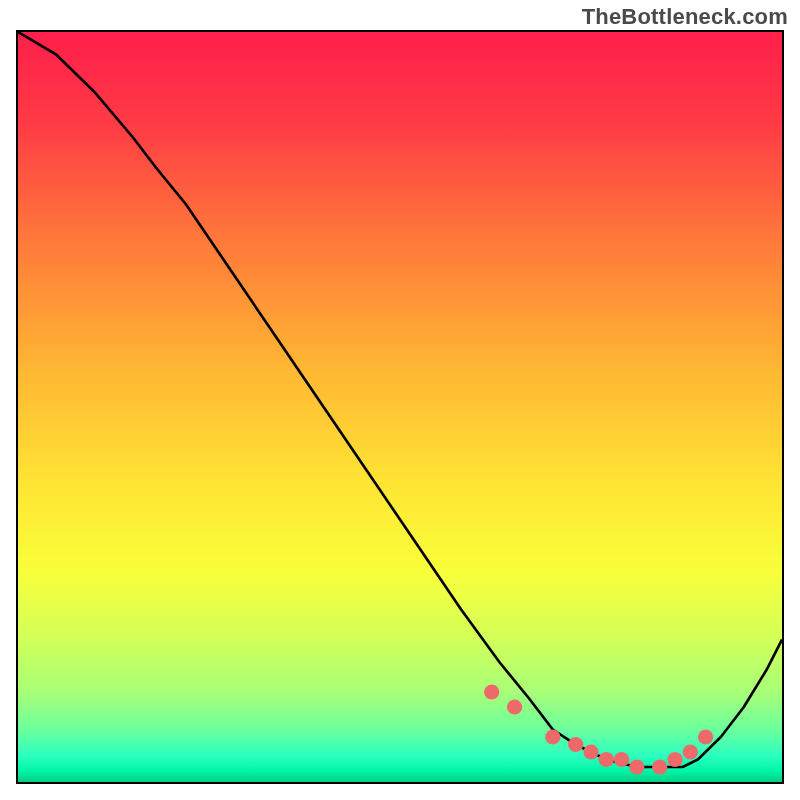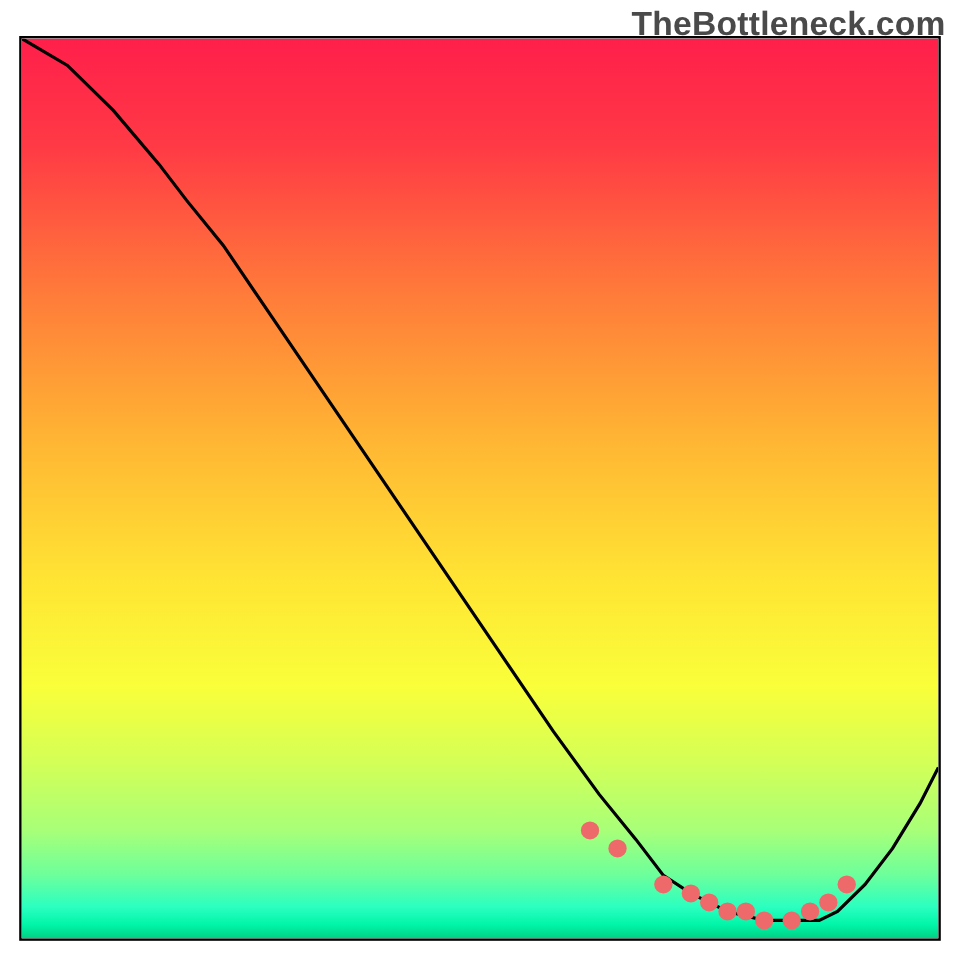--- a/index.html
+++ b/index.html
@@ -13,21 +13,21 @@
   }
   .frame {
     position: relative;
     width: 800px;
     height: 800px;
   }
   .watermark {
     position: absolute;
     top: 4px;
     right: 12px;
-    font-size: 28px;
+    font-size: 22px;
     font-weight: 600;
     color: #4a4a4a;
     letter-spacing: 0.2px;
   }
   .plot {
     position: absolute;
     left: 16px;
     top: 30px;
     width: 768px;
     height: 754px;

